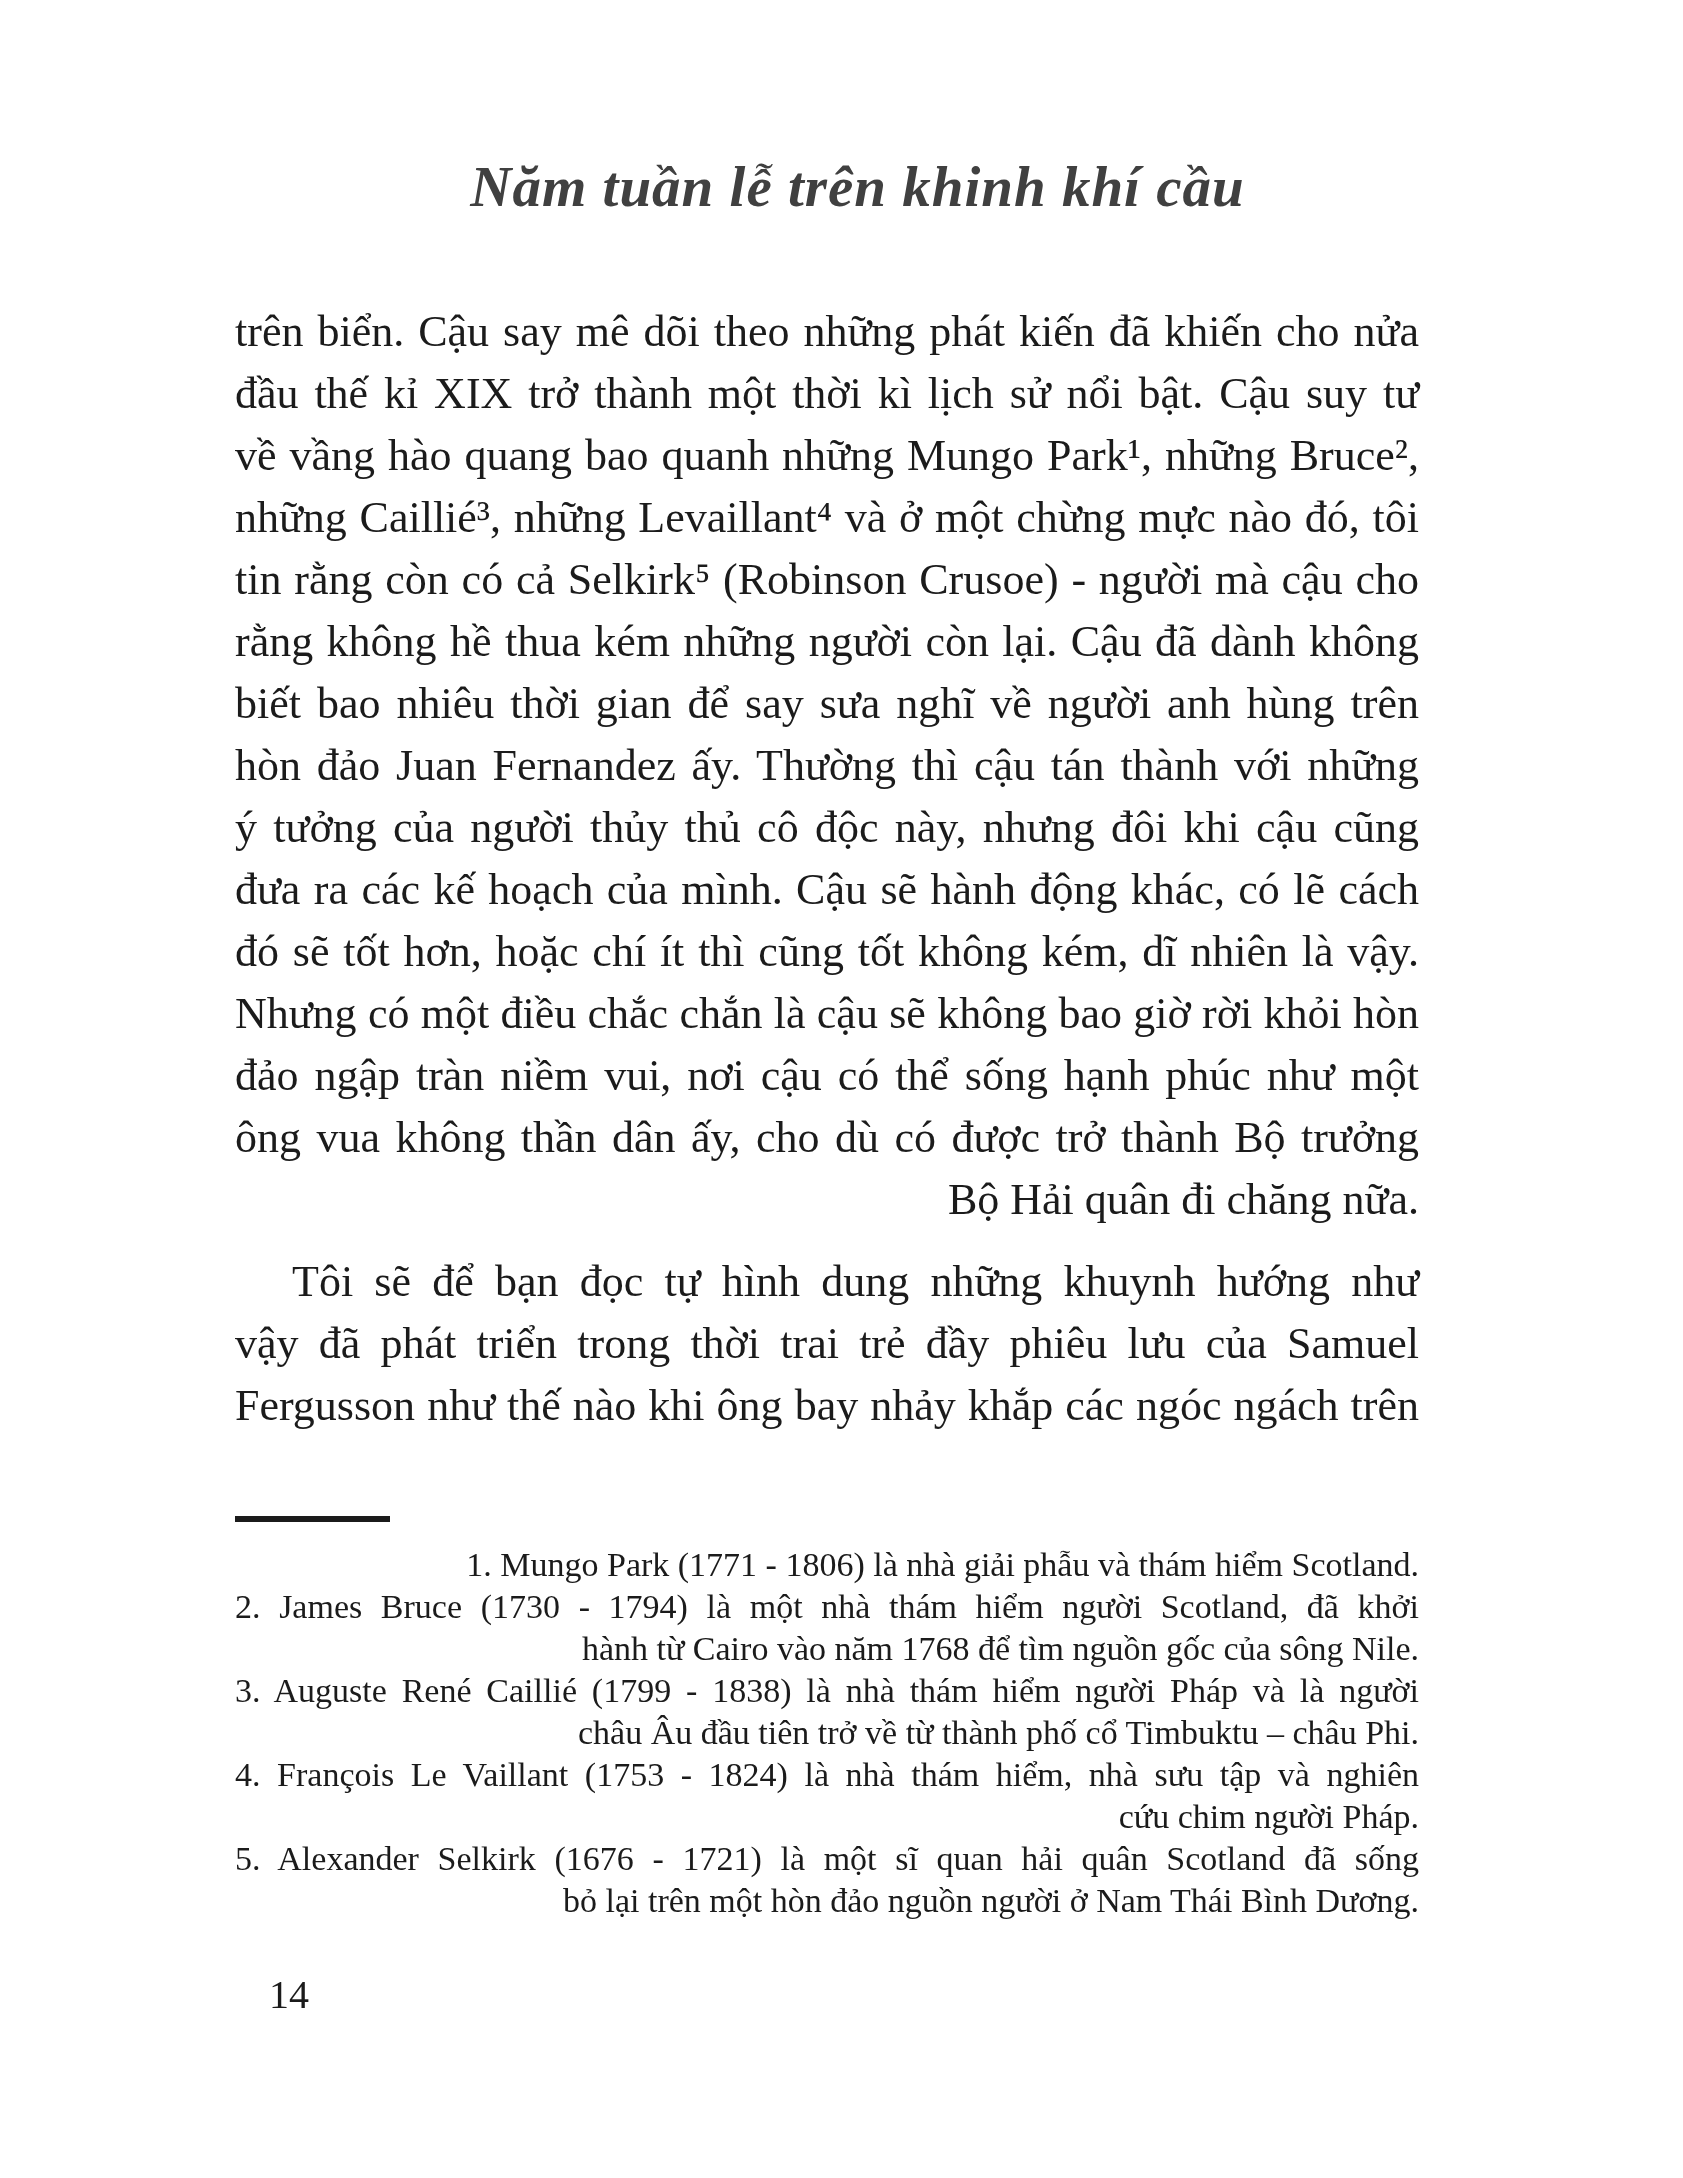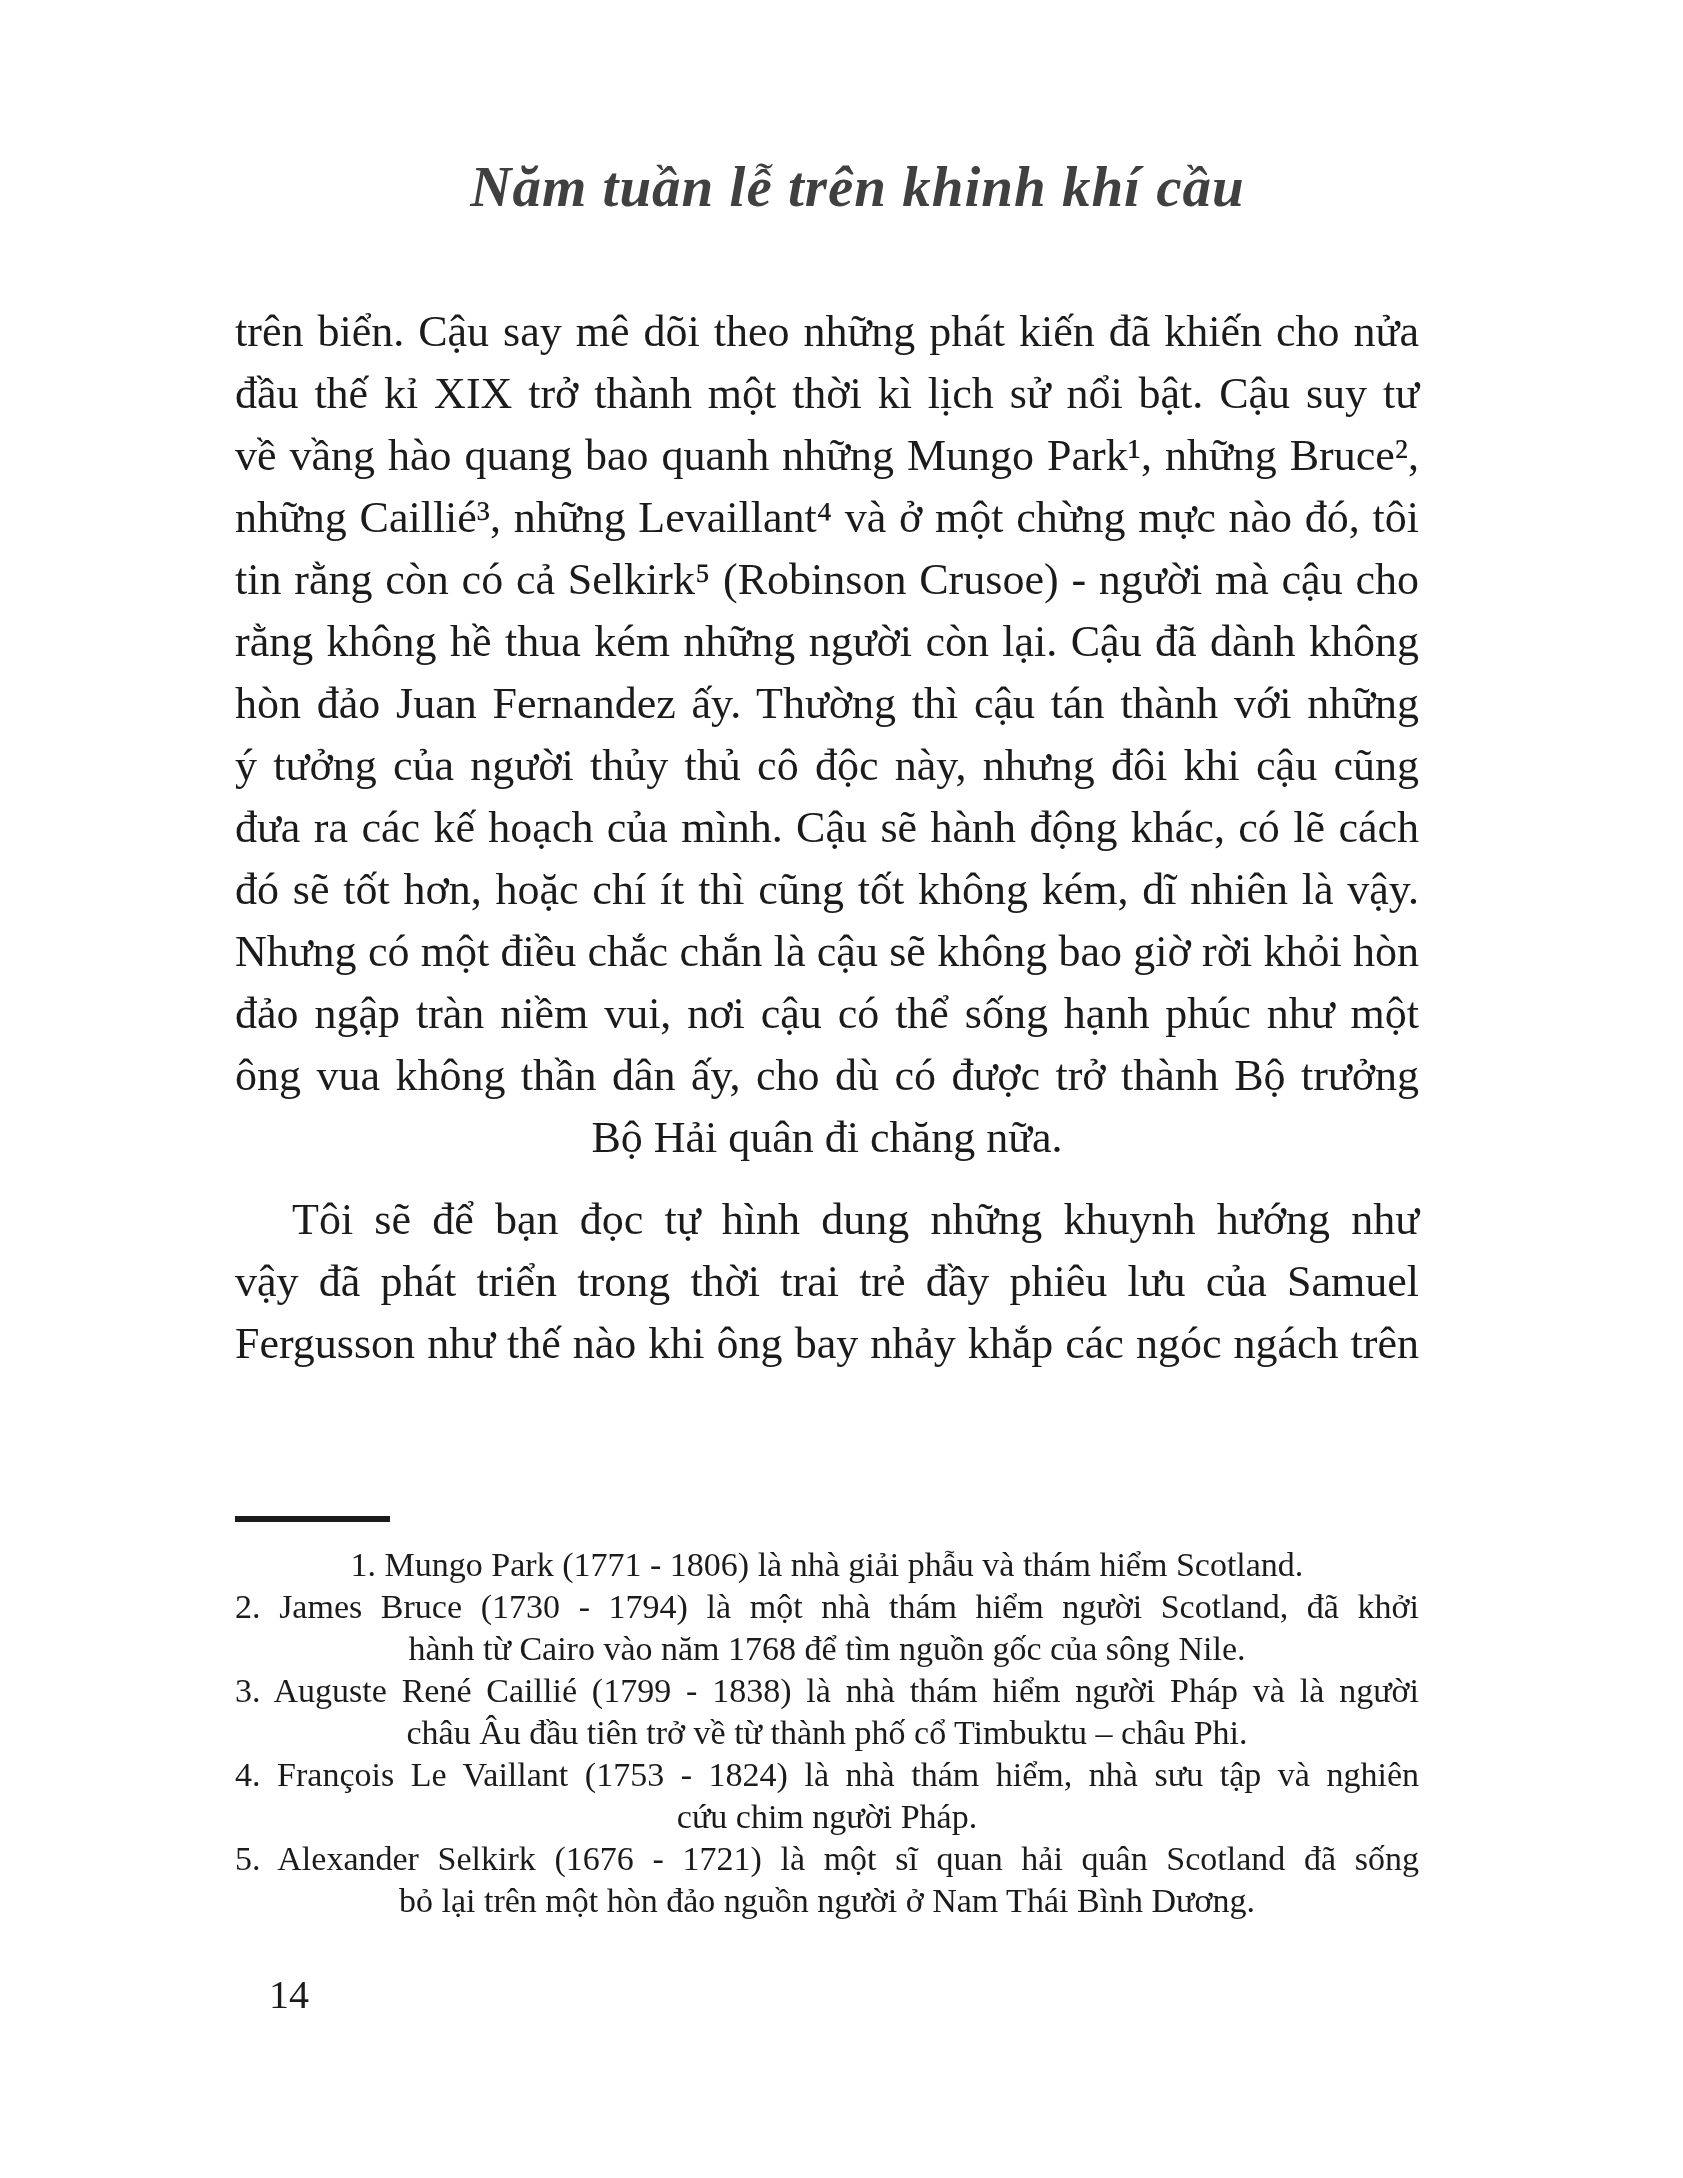--- a/index.html
+++ b/index.html
@@ -26,21 +26,21 @@
     position:absolute;
     left:235px;top:301px;
     width:1184px;
   }
   .paragraph{margin:0;}
   .paragraph + .paragraph{margin-top:20px;}
   .line{
     font-size:44px;
     line-height:62px;
     white-space:nowrap;
-    text-align:center;
+    text-align:right;
   }
   .line.justify{
     white-space:normal;
     text-align:justify;
     text-align-last:justify;
   }
   .line.indent{padding-left:57px;}
   .footnote-rule{
     position:absolute;
     left:235px;top:1516px;
@@ -71,20 +71,21 @@
   <div class="running-head">Năm tuần lễ trên khinh khí cầu</div>
 
   <div class="body-text">
       <div class="paragraph">
         <div class="line justify">trên biển. Cậu say mê dõi theo những phát kiến đã khiến cho nửa</div>
         <div class="line justify">đầu thế kỉ XIX trở thành một thời kì lịch sử nổi bật. Cậu suy tư</div>
         <div class="line justify">về vầng hào quang bao quanh những Mungo Park¹, những Bruce²,</div>
         <div class="line justify">những Caillié³, những Levaillant⁴ và ở một chừng mực nào đó, tôi</div>
         <div class="line justify">tin rằng còn có cả Selkirk⁵ (Robinson Crusoe) - người mà cậu cho</div>
         <div class="line justify">rằng không hề thua kém những người còn lại. Cậu đã dành không</div>
+        <div class="line justify">biết bao nhiêu thời gian để say sưa nghĩ về người anh hùng trên</div>
         <div class="line justify">hòn đảo Juan Fernandez ấy. Thường thì cậu tán thành với những</div>
         <div class="line justify">ý tưởng của người thủy thủ cô độc này, nhưng đôi khi cậu cũng</div>
         <div class="line justify">đưa ra các kế hoạch của mình. Cậu sẽ hành động khác, có lẽ cách</div>
         <div class="line justify">đó sẽ tốt hơn, hoặc chí ít thì cũng tốt không kém, dĩ nhiên là vậy.</div>
         <div class="line justify">Nhưng có một điều chắc chắn là cậu sẽ không bao giờ rời khỏi hòn</div>
         <div class="line justify">đảo ngập tràn niềm vui, nơi cậu có thể sống hạnh phúc như một</div>
         <div class="line justify">ông vua không thần dân ấy, cho dù có được trở thành Bộ trưởng</div>
         <div class="line">Bộ Hải quân đi chăng nữa.</div>
       </div>
       <div class="paragraph">

